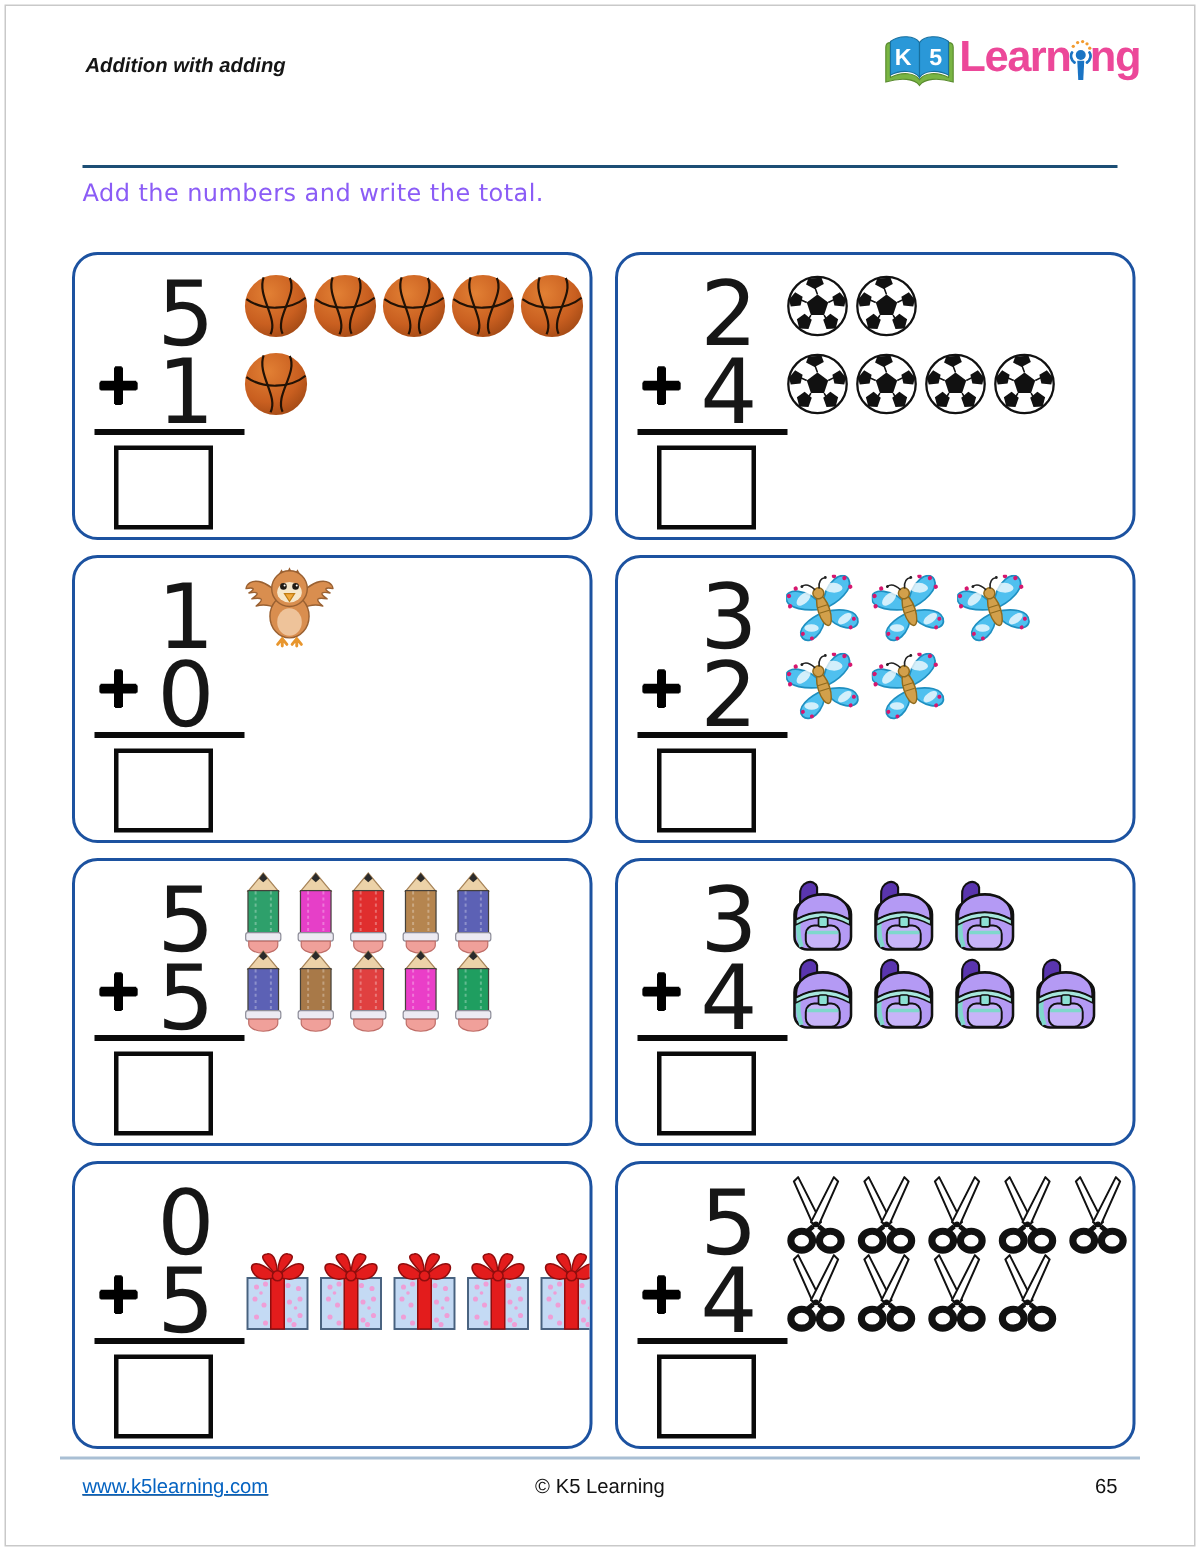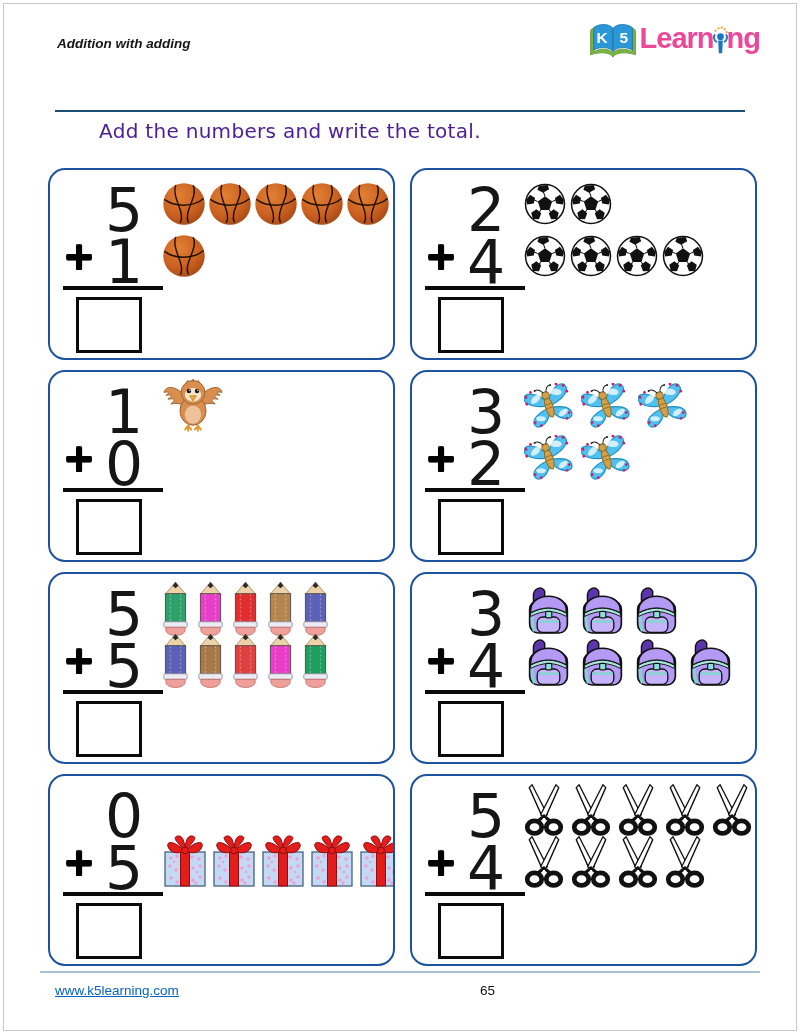--- a/index.html
+++ b/index.html
@@ -12,21 +12,21 @@
   .course-label{font:italic bold 13.5px "Liberation Sans",sans-serif;color:#151515;margin-top:16px;}
   .logo{display:flex;align-items:center;gap:3px;}
   .logo-book{width:48px;height:40px;}
   .logo-word{font:bold 29px "Liberation Sans",sans-serif;color:#ec4899;letter-spacing:-1px;display:flex;}
   .logo-person{width:15px;height:36px;margin:0 -1px;}
 
   
   .page-title{position:absolute;top:72px;left:57px;font-size:28px;font-weight:bold;color:#1d566f;
               font-family:"DejaVu Sans",sans-serif;}
   .title-rule{position:absolute;top:110px;left:55px;width:690px;height:2px;background:#1c4e75;}
-  .instruction{position:absolute;top:119px;left:55px;font-size:20px;color:#4c1d95;letter-spacing:0.3px;margin-left:44px;}
+  .instruction{position:absolute;top:119px;left:55px;font-size:16px;color:#8b5cf6;letter-spacing:0.3px;}
 
   
   .cards{position:absolute;top:168px;left:48px;display:grid;grid-template-columns:347px 347px;column-gap:15px;row-gap:10px;}
   .card{width:347px;height:192px;box-sizing:border-box;border:2.5px solid #1c52a0;border-radius:17px;
         background:#fff;padding:8px 4px 4px 10px;overflow:hidden;}
   .prow{display:flex;align-items:center;height:52px;}
   .plus-cell{width:38px;display:flex;justify-content:center;flex:none;}
   .plus{font-family:"DejaVu Sans",sans-serif;font-weight:bold;font-size:38px;line-height:1;color:#000;
         text-shadow:0.8px 0 #000,-0.8px 0 #000,0 0.8px #000,0 -0.8px #000,
                     0.6px 0.6px #000,-0.6px -0.6px #000,0.6px -0.6px #000,-0.6px 0.6px #000;}
@@ -537,16 +537,17 @@
           </div>
     </div>
     <div class="sumline"></div>
     <div class="answer-box"></div>
   </div>
 </div>
 
   <div class="footer-rule"></div>
   <div class="footer">
     <span class="f-left"><a class="site-link">www.k5learning.com</a></span>
+    <span class="f-center">© K5 Learning</span>
     <span class="f-right">65</span>
   </div>
 
 </div>
 
 </body></html>

